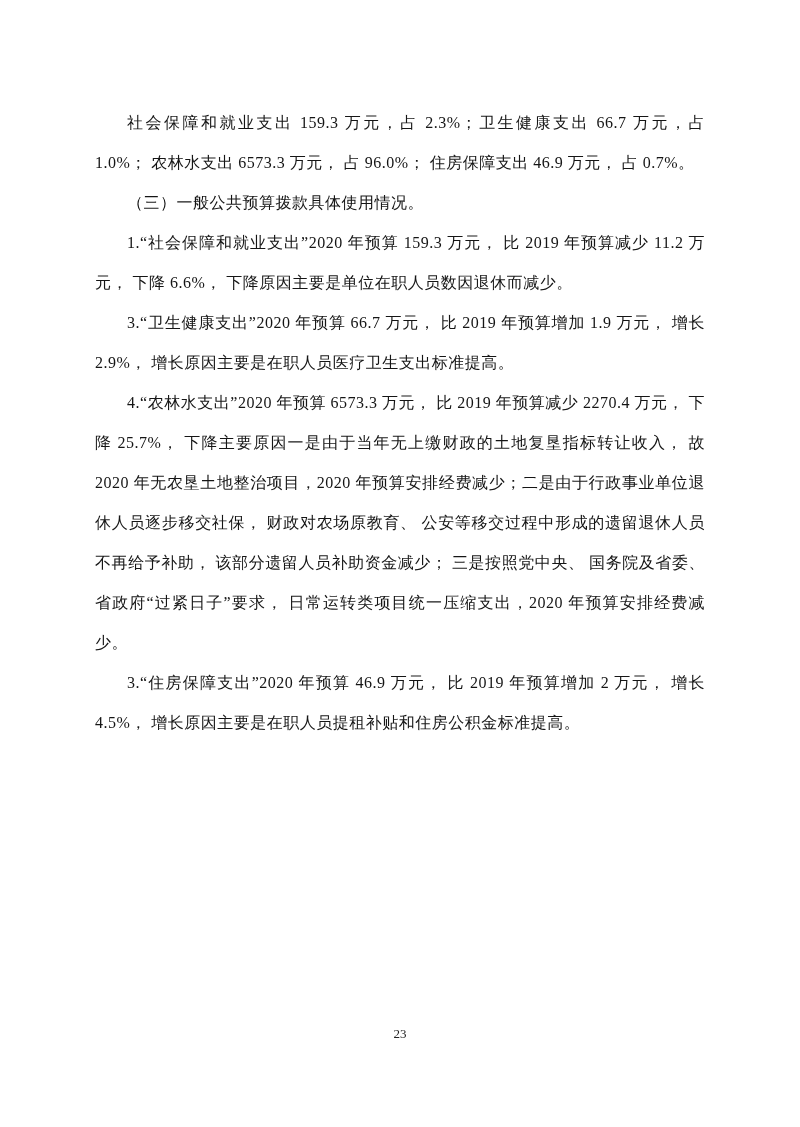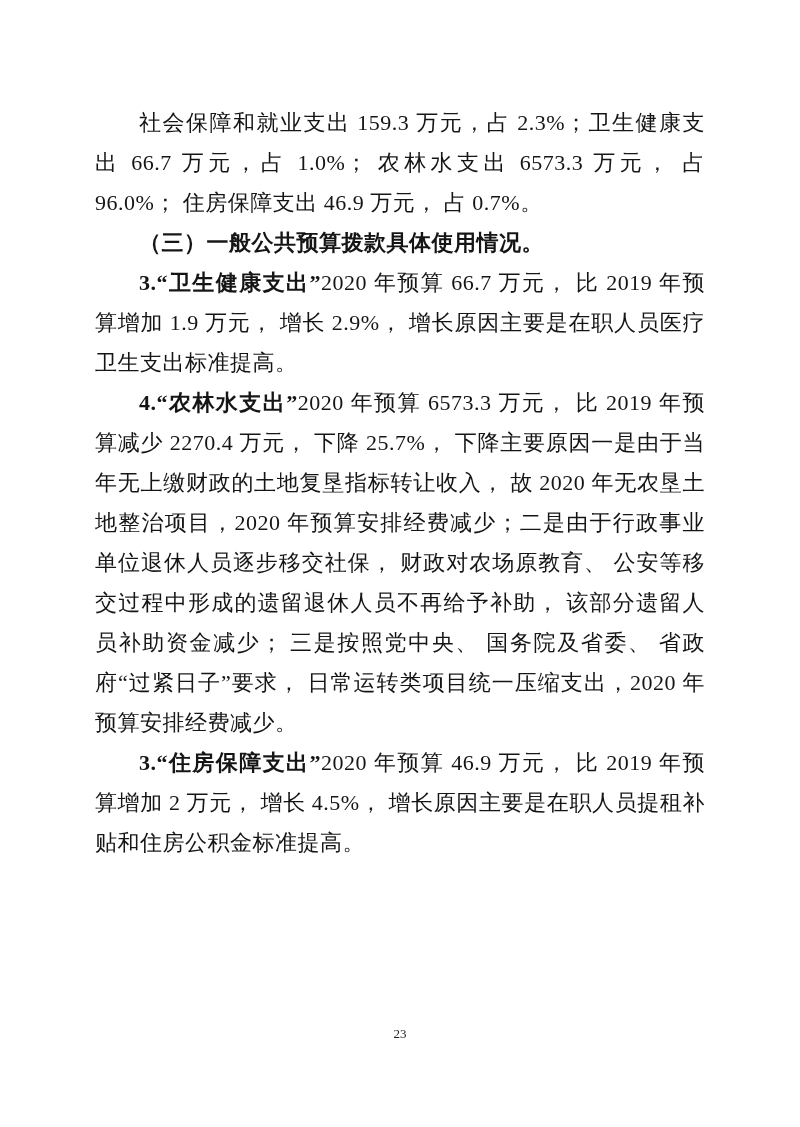--- a/index.html
+++ b/index.html
@@ -17,44 +17,45 @@
     color: #151515;
   }
   .content {
     position: absolute;
     left: 95px;
     top: 103px;
     width: 610px;
   }
   .para {
     margin: 0;
-    font-size: 22px;
+    font-size: 16px;
     line-height: 40px;
     text-align: justify;
     text-justify: inter-character;
     text-indent: 2em;
     letter-spacing: 0.5px;
   }
   .seg { font-weight: normal; }
-  .seg.bold { font-weight: bold; }
+  .seg.bold { font-weight: normal; }
   .page-number {
     position: absolute;
     top: 1026px;
     left: 0;
     width: 100%;
     text-align: center;
     font-size: 13px;
     color: #222222;
   }
 </style>
 </head>
 <body>
 
 <div class="page">
   <div class="content">
       <p class="para"><span class="seg">社会保障和就业支出 159.3 万元，占 2.3%；卫生健康支出 66.7 万元，占 1.0%； 农林水支出 6573.3 万元， 占 96.0%； 住房保障支出 46.9 万元， 占 0.7%。</span></p>
       <p class="para"><span class="seg bold">（三）一般公共预算拨款具体使用情况。</span></p>
+      <p class="para"><span class="seg bold">1.“社会保障和就业支出”</span><span class="seg">2020 年预算 159.3 万元， 比 2019 年预算减少 11.2 万元， 下降 6.6%， 下降原因主要是单位在职人员数因退休而减少。</span></p>
       <p class="para"><span class="seg bold">3.“卫生健康支出”</span><span class="seg">2020 年预算 66.7 万元， 比 2019 年预算增加 1.9 万元， 增长 2.9%， 增长原因主要是在职人员医疗卫生支出标准提高。</span></p>
       <p class="para"><span class="seg bold">4.“农林水支出”</span><span class="seg">2020 年预算 6573.3 万元， 比 2019 年预算减少 2270.4 万元， 下降 25.7%， 下降主要原因一是由于当年无上缴财政的土地复垦指标转让收入， 故 2020 年无农垦土地整治项目，2020 年预算安排经费减少；二是由于行政事业单位退休人员逐步移交社保， 财政对农场原教育、 公安等移交过程中形成的遗留退休人员不再给予补助， 该部分遗留人员补助资金减少； 三是按照党中央、 国务院及省委、 省政府“过紧日子”要求， 日常运转类项目统一压缩支出，2020 年预算安排经费减少。</span></p>
       <p class="para"><span class="seg bold">3.“住房保障支出”</span><span class="seg">2020 年预算 46.9 万元， 比 2019 年预算增加 2 万元， 增长 4.5%， 增长原因主要是在职人员提租补贴和住房公积金标准提高。</span></p>
     </div>
   <div class="page-number">23</div>
 </div>
 
 </body></html>

